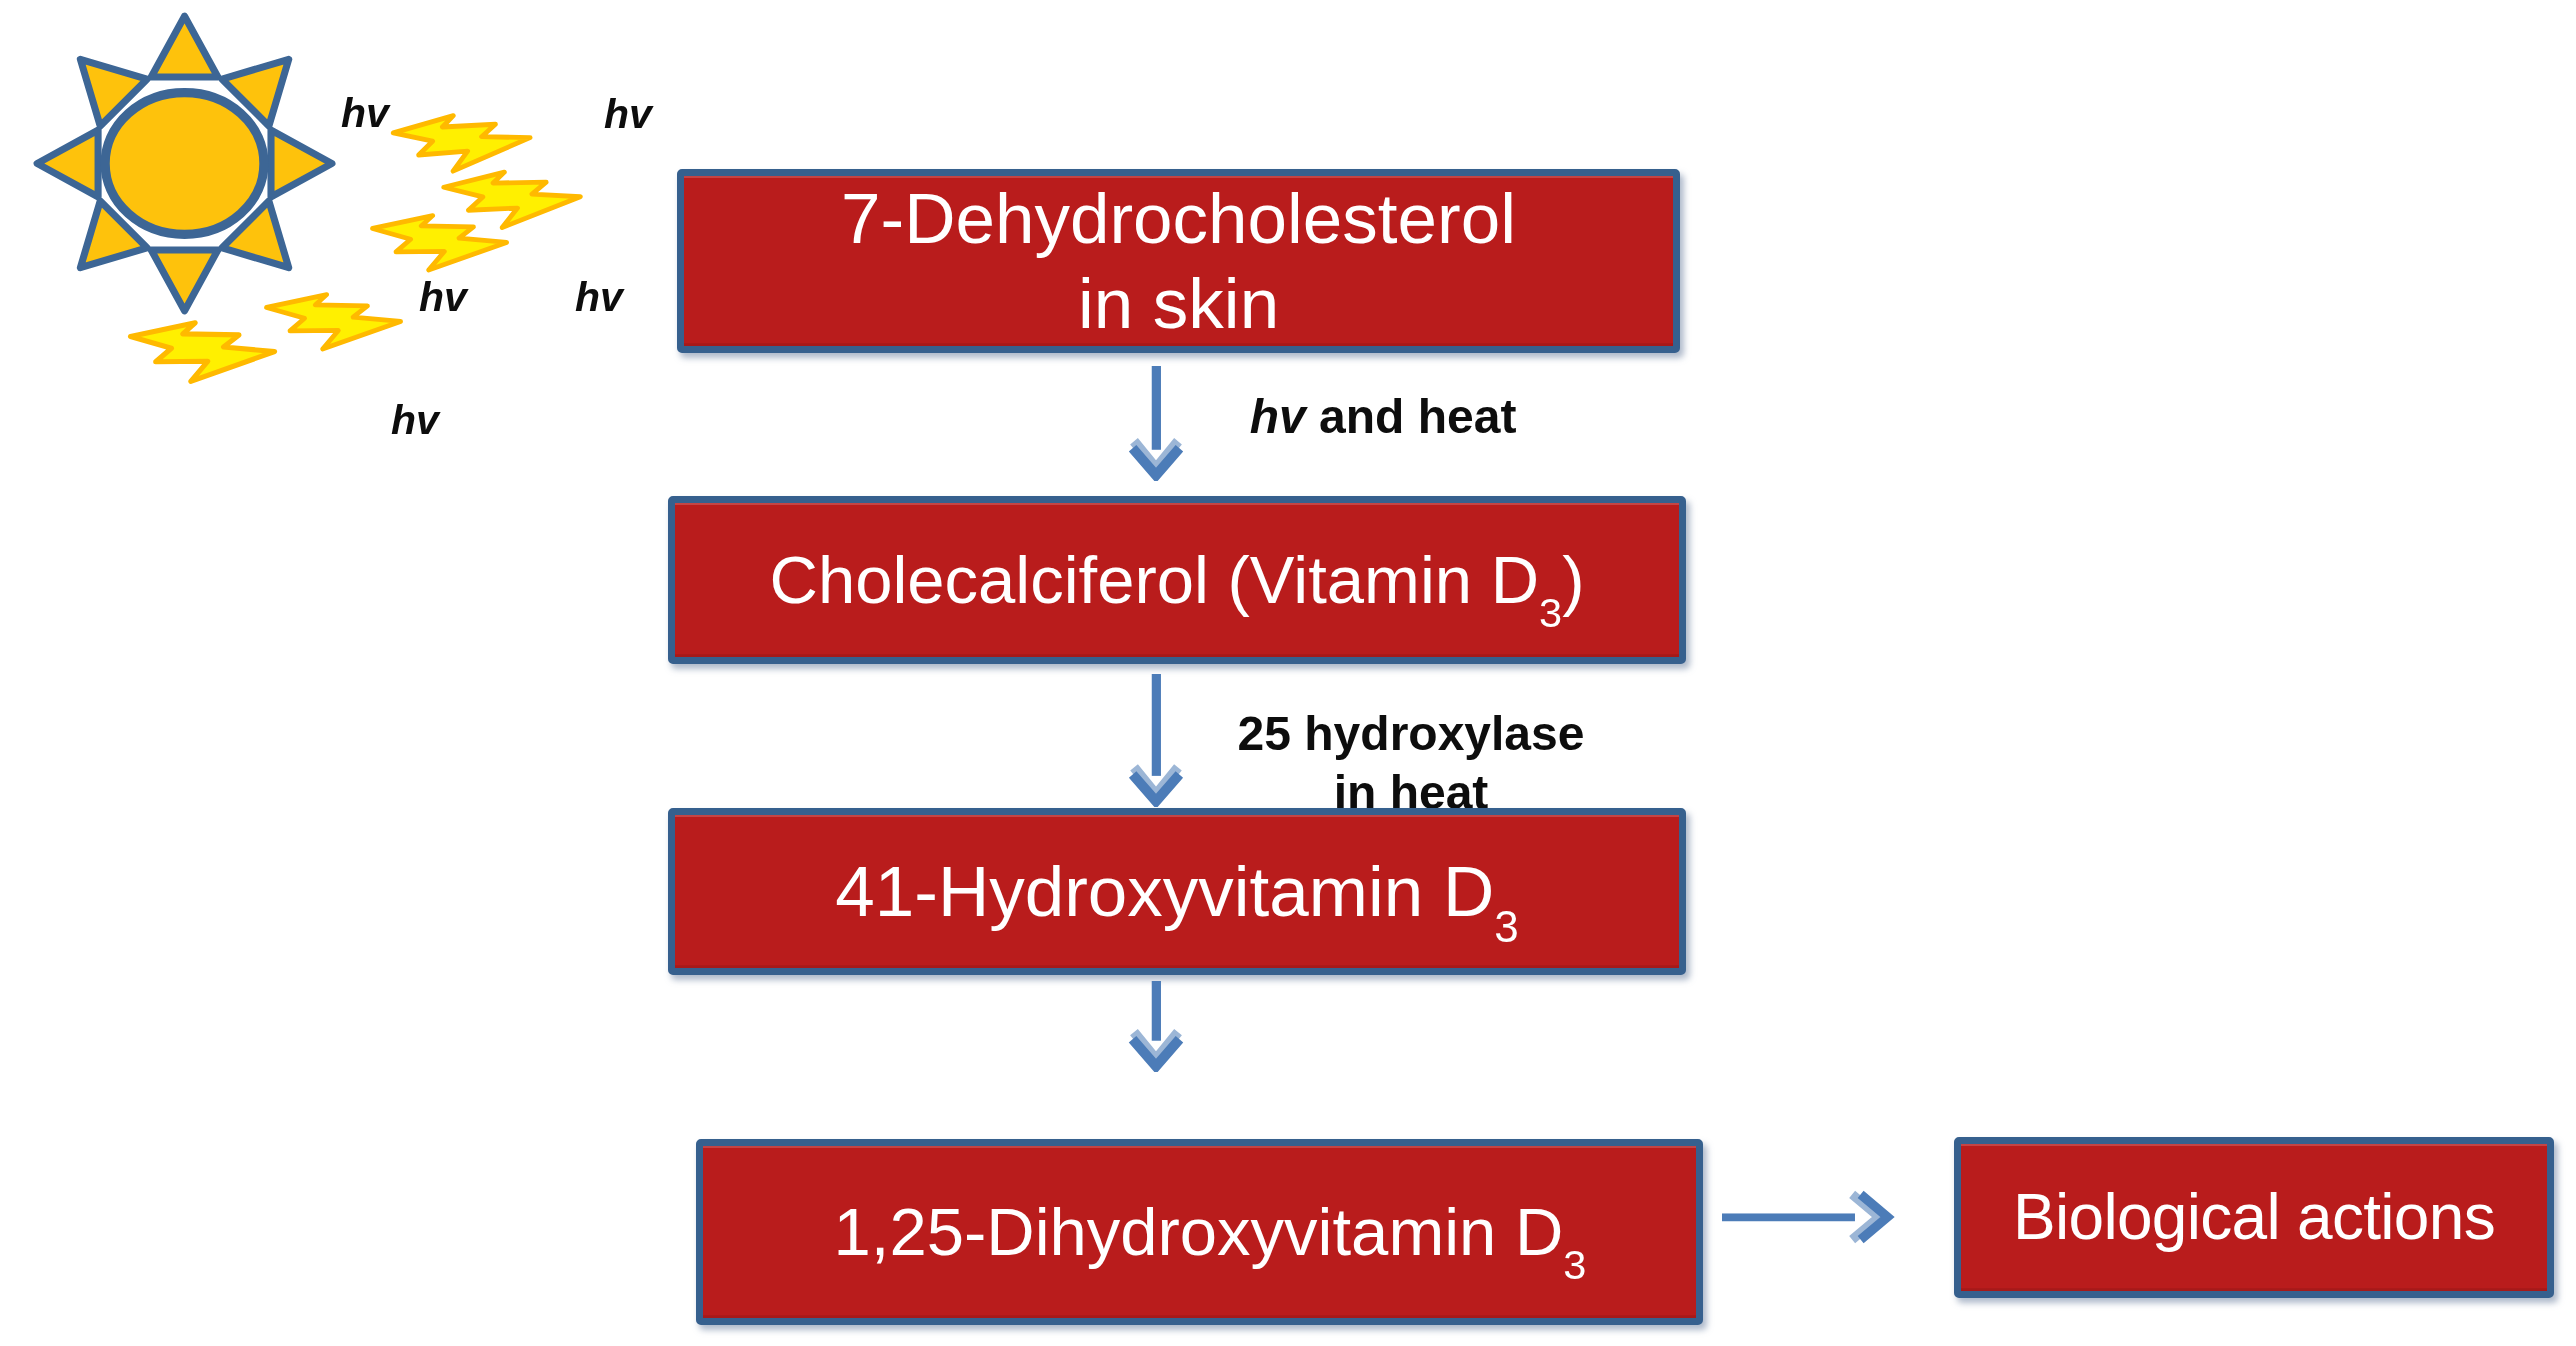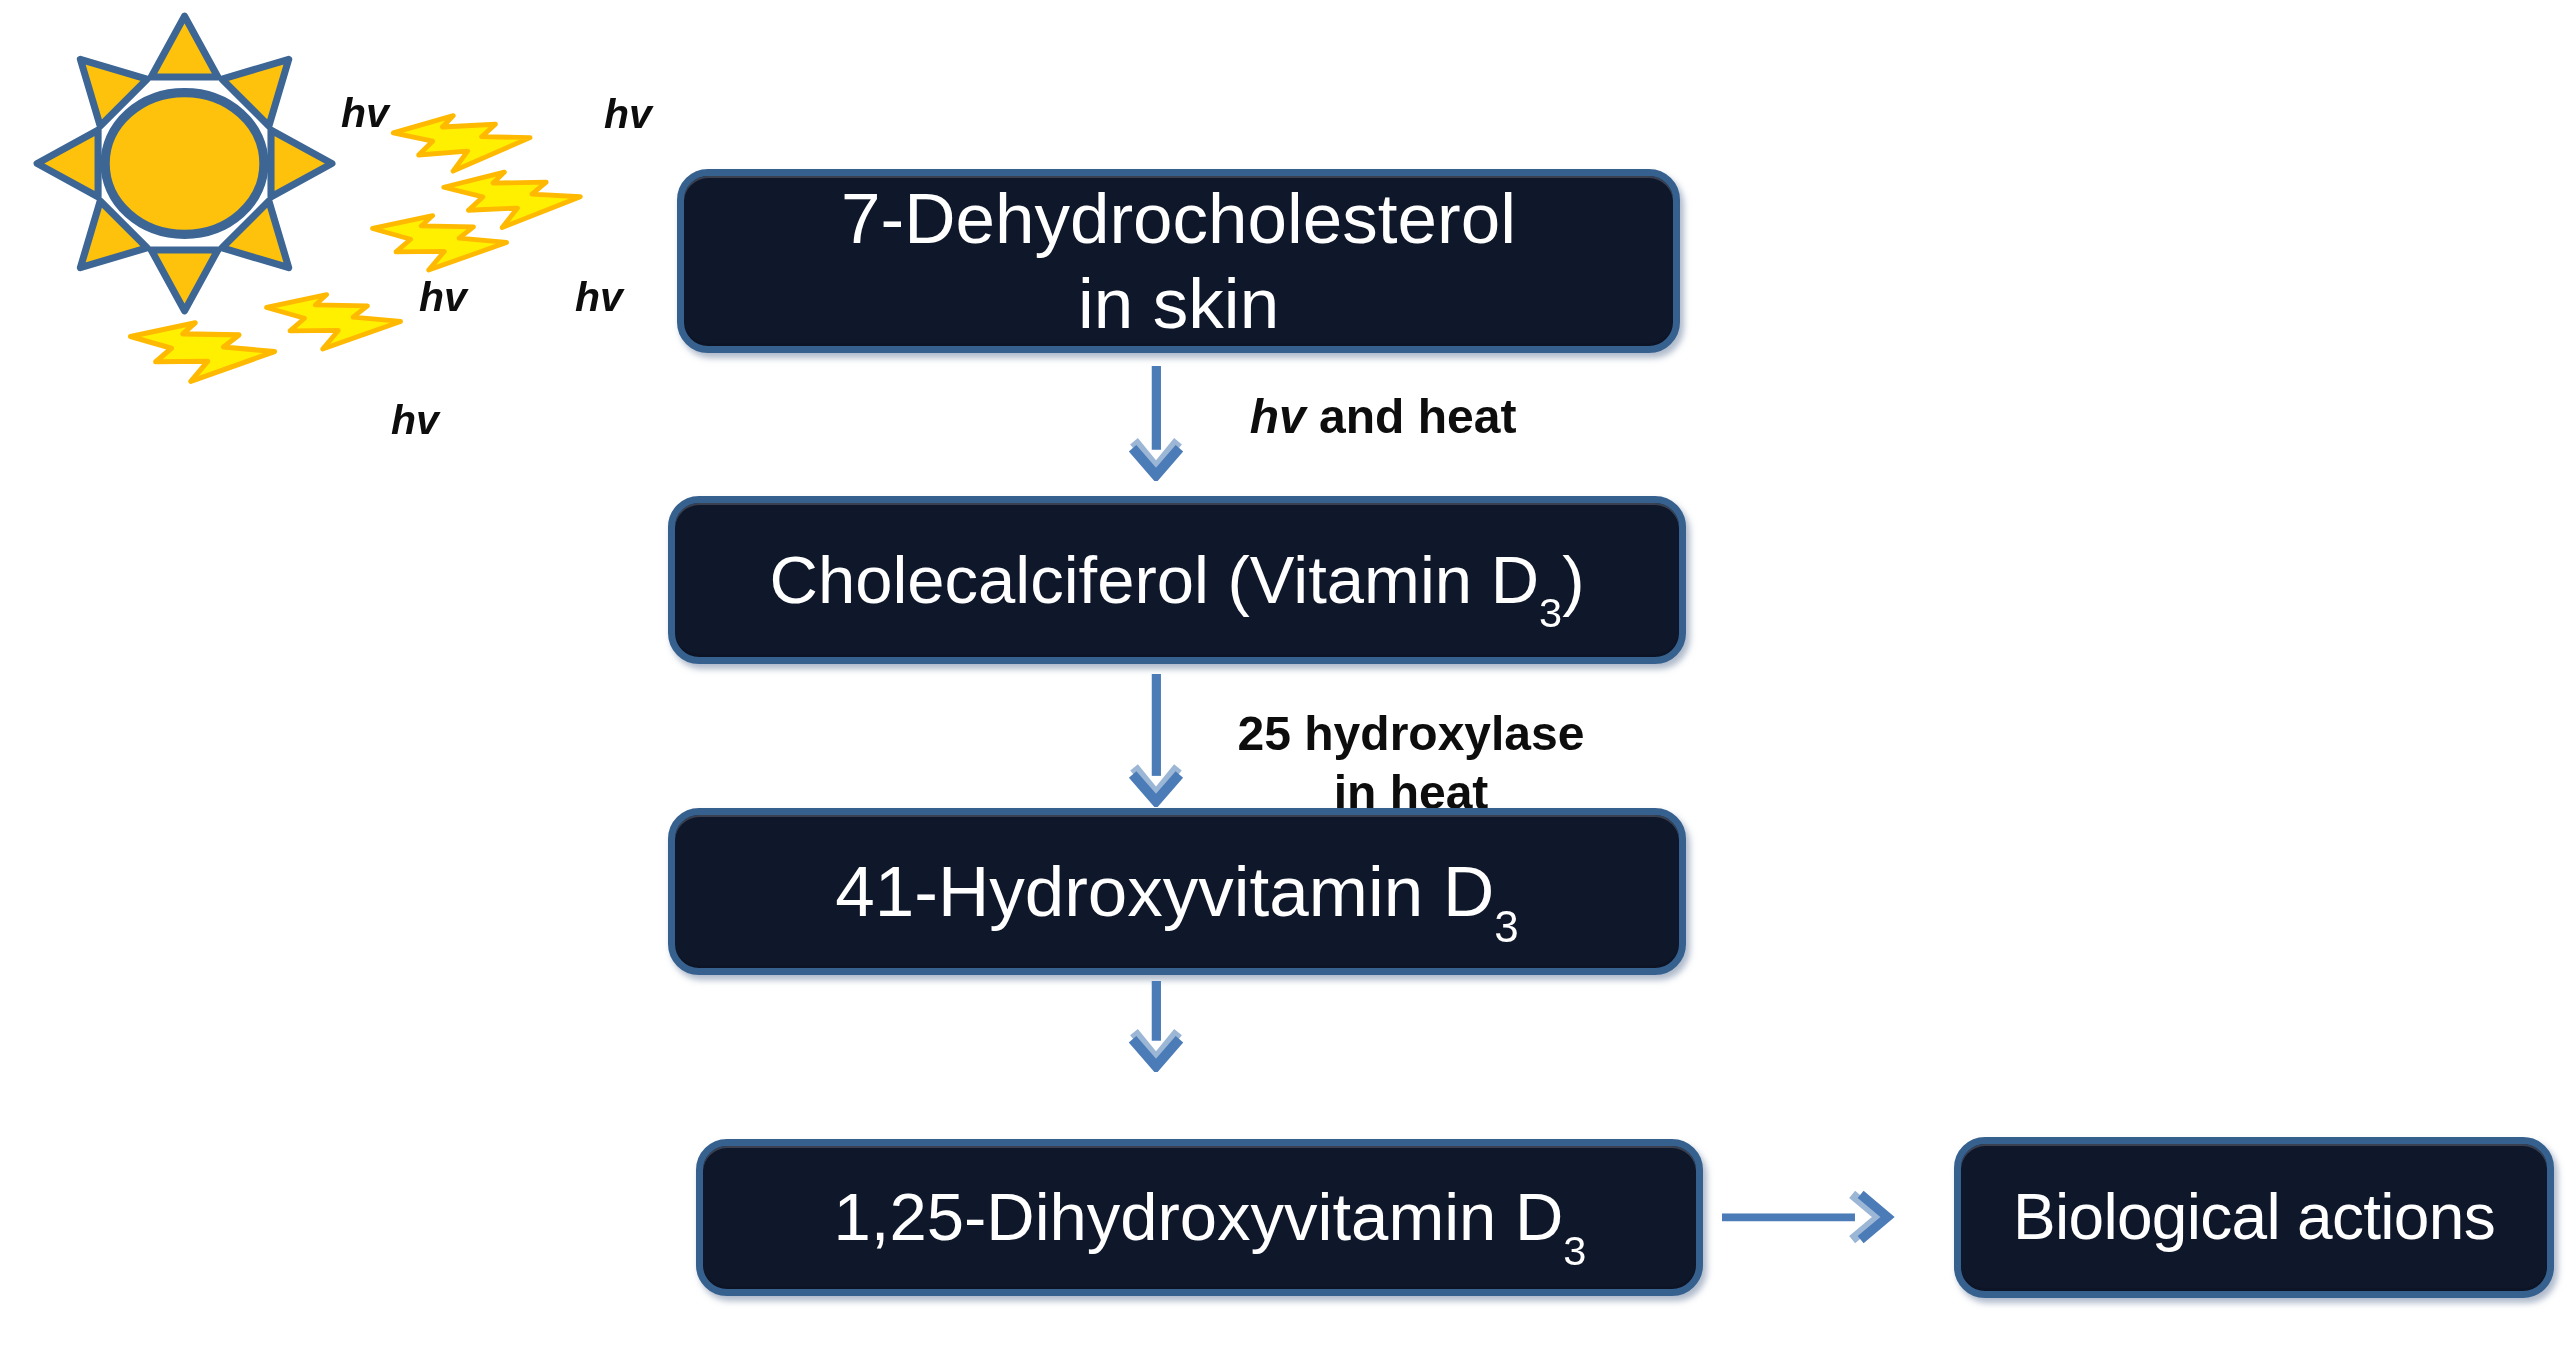--- a/index.html
+++ b/index.html
@@ -9,23 +9,23 @@
     height:1346px;
     background:#ffffff;
     overflow:hidden;
     font-family:"Liberation Sans",sans-serif;
   }
   .abs{position:absolute;}
   
   .pbox{
     position:absolute;
     box-sizing:border-box;
-    background:#0f172a;
+    background:#b91c1c;
     border:7.8px solid #36608e;
-    border-radius:31px;
+    border-radius:5px;
     color:#ffffff;
     display:flex;
     flex-direction:column;
     align-items:center;
     justify-content:center;
     text-align:center;
     box-shadow:3.5px 5px 6.4px rgba(110,130,160,0.55), inset 0 2.1px 0 rgba(255,255,255,0.18), inset 0 -2.8px 0 rgba(0,0,0,0.10);
   }
   .pbox .txt{white-space:nowrap;line-height:1.2;}
   .fs100{font-size:71px;}
@@ -131,21 +131,21 @@
     <div class="txt fs100"><span>41-Hydroxyvitamin D</span><sub class="d3">3</sub></div>
   </div>
 
   <svg class="abs" style="left:1124px;top:981px;" width="64" height="91" viewBox="0 0 90 128">
     <rect x="39" y="0" width="13" height="84" fill="#4c7cb8"></rect>
     <polyline points="14,72 45,110 76,72" stroke="#9cb6d6" stroke-width="14" fill="none"></polyline>
     <polyline points="12,82 45,120 78,82" stroke="#4c7cb8" stroke-width="14" fill="none"></polyline>
   </svg>
 
 
-  <div class="pbox" style="left:696px;top:1139px;width:1007px;height:157px;padding-left:21px;">
+  <div class="pbox" style="left:696px;top:1139px;width:1007px;height:186px;padding-left:21px;">
     <div class="txt fs95"><span>1,25-Dihydroxyvitamin D</span><sub class="d3">3</sub></div>
   </div>
 
   <svg class="abs" style="left:1722px;top:1183px;" width="174" height="68" viewBox="0 0 246 96">
     <rect x="0" y="43" width="188" height="11" fill="#4c7cb8"></rect>
     <polyline points="184,16 222,48 184,80" stroke="#9cb6d6" stroke-width="13" fill="none"></polyline>
     <polyline points="196,16 234,48 196,80" stroke="#4c7cb8" stroke-width="13" fill="none"></polyline>
   </svg>
 
   <div class="pbox" style="left:1954px;top:1137px;width:600px;height:161px;align-items:center;">

